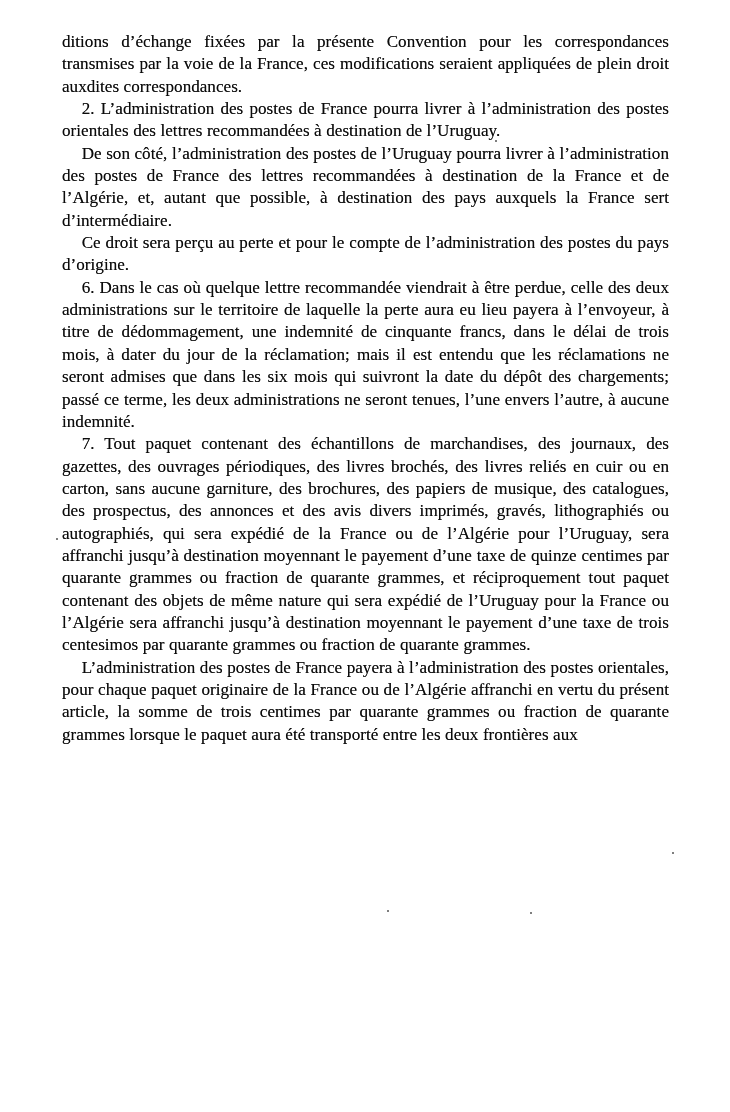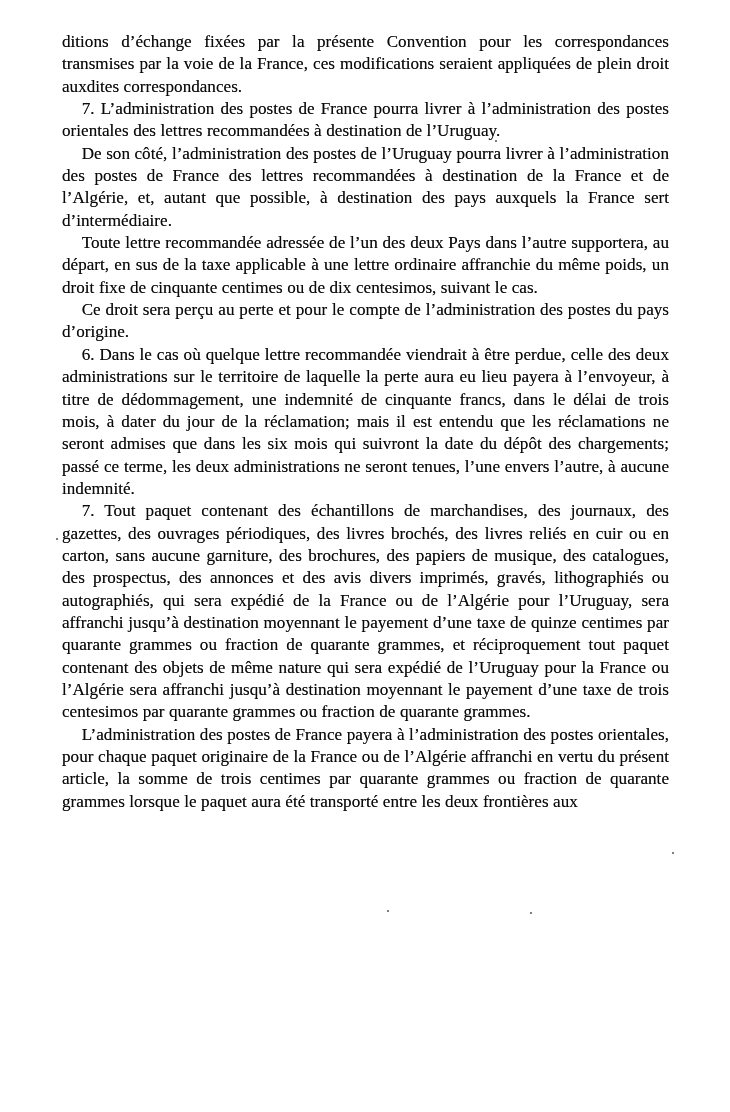--- a/index.html
+++ b/index.html
@@ -64,26 +64,25 @@
 </style>
 </head>
 <body>
 
 <div id="page">
 
   <div id="textblock">
 
     <p class="para noindent">ditions d’échange fixées par la présente Convention pour les cor­respondances transmises par la voie de la France, ces modifications seraient appliquées de plein droit auxdites correspondances.</p>
 
-    <p class="para indent">7. L’administration des postes de France pourra livrer à l’admi­nistration des postes orientales des lettres recommandées à destina­tion de l’Uruguay.</p>
+    <p class="para indent">2. L’administration des postes de France pourra livrer à l’admi­nistration des postes orientales des lettres recommandées à destina­tion de l’Uruguay.</p>
 
     <p class="para indent">De son côté, l’administration des postes de l’Uruguay pourra livrer à l’administration des postes de France des lettres recommandées à destination de la France et de l’Algérie, et, autant que possible, à destination des pays auxquels la France sert d’intermédiaire.</p>
 
 
-    <p class="para indent">Toute lettre recommandée adressée de l’un des deux Pays dans l’autre supportera, au départ, en sus de la taxe applicable à une lettre ordinaire affranchie du même poids, un droit fixe de cin­quante centimes ou de dix centesimos, suivant le cas.</p>
 
     <p class="para indent">Ce droit sera perçu au perte et pour le compte de l’administration des postes du pays d’origine.</p>
 
 
     <p class="para indent">6. Dans le cas où quelque lettre recommandée viendrait à être perdue, celle des deux administrations sur le territoire de laquelle la perte aura eu lieu payera à l’envoyeur, à titre de dédommagement, une indemnité de cinquante francs, dans le délai de trois mois, à dater du jour de la réclamation; mais il est entendu que les récla­mations ne seront admises que dans les six mois qui suivront la date du dépôt des chargements; passé ce terme, les deux adminis­trations ne seront tenues, l’une envers l’autre, à aucune indemnité.</p>
 
     <p class="para indent">7. Tout paquet contenant des échantillons de marchandises, des journaux, des gazettes, des ouvrages périodiques, des livres brochés, des livres reliés en cuir ou en carton, sans aucune garniture, des brochures, des papiers de musique, des catalogues, des prospectus, des annonces et des avis divers imprimés, gravés, lithographiés ou autographiés, qui sera expédié de la France ou de l’Algérie pour l’Uruguay, sera affranchi jusqu’à destination moyennant le paye­ment d’une taxe de quinze centimes par quarante grammes ou frac­tion de quarante grammes, et réciproquement tout paquet conte­nant des objets de même nature qui sera expédié de l’Uruguay pour la France ou l’Algérie sera affranchi jusqu’à destination moyennant le payement d’une taxe de trois centesimos par quarante grammes ou fraction de quarante grammes.</p>
 
     <p class="para indent">L’administration des postes de France payera à l’administration des postes orientales, pour chaque paquet originaire de la France ou de l’Algérie affranchi en vertu du présent article, la somme de trois centimes par quarante grammes ou fraction de quarante grammes lorsque le paquet aura été transporté entre les deux frontières aux</p>
 

